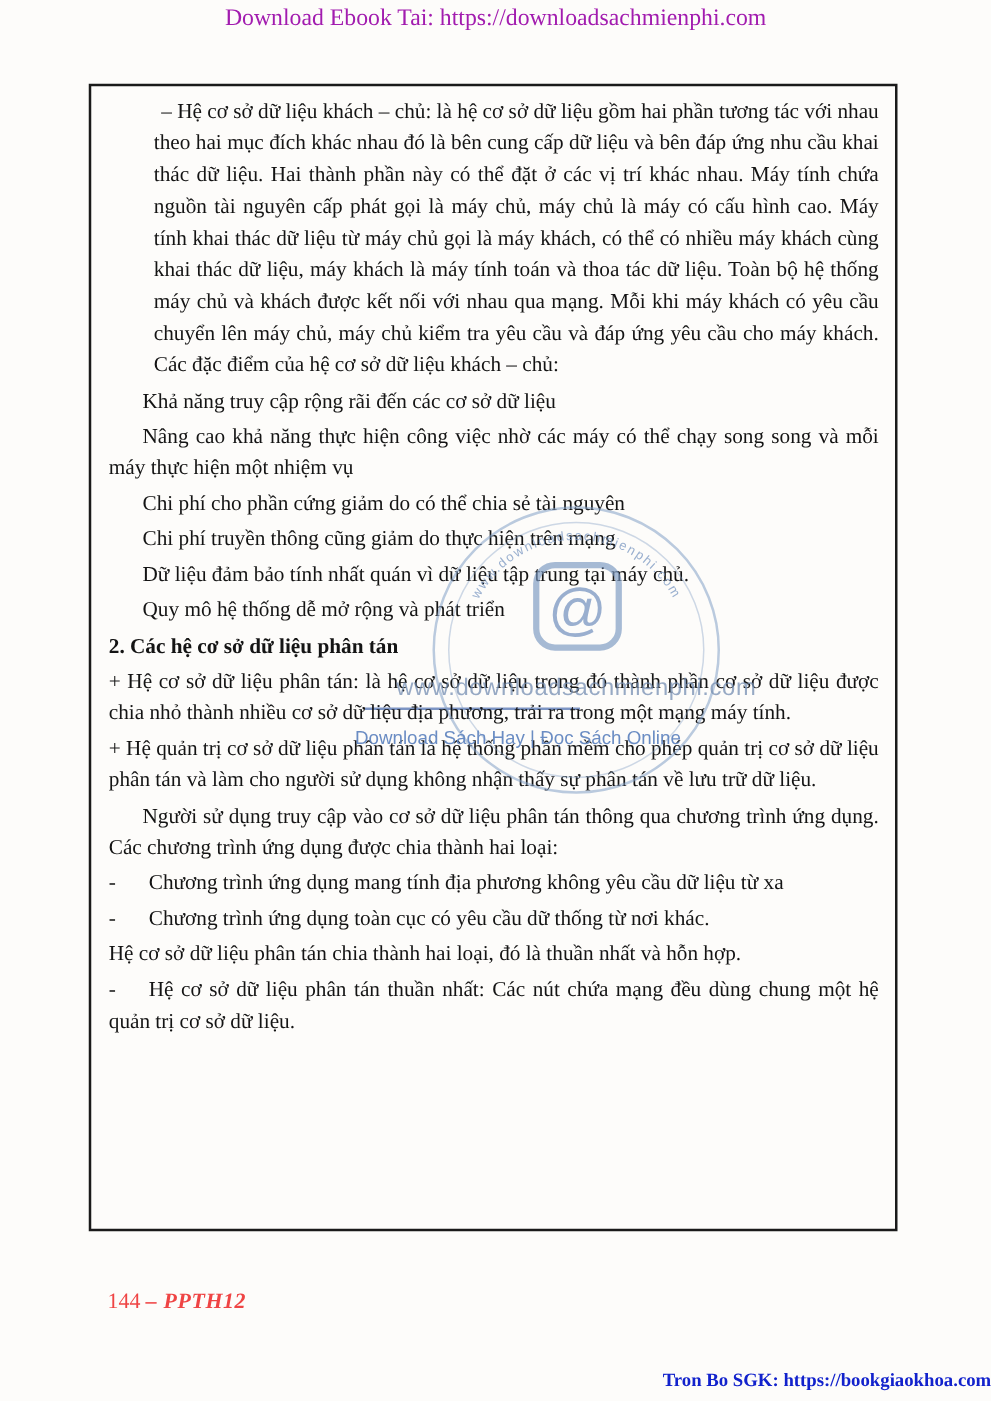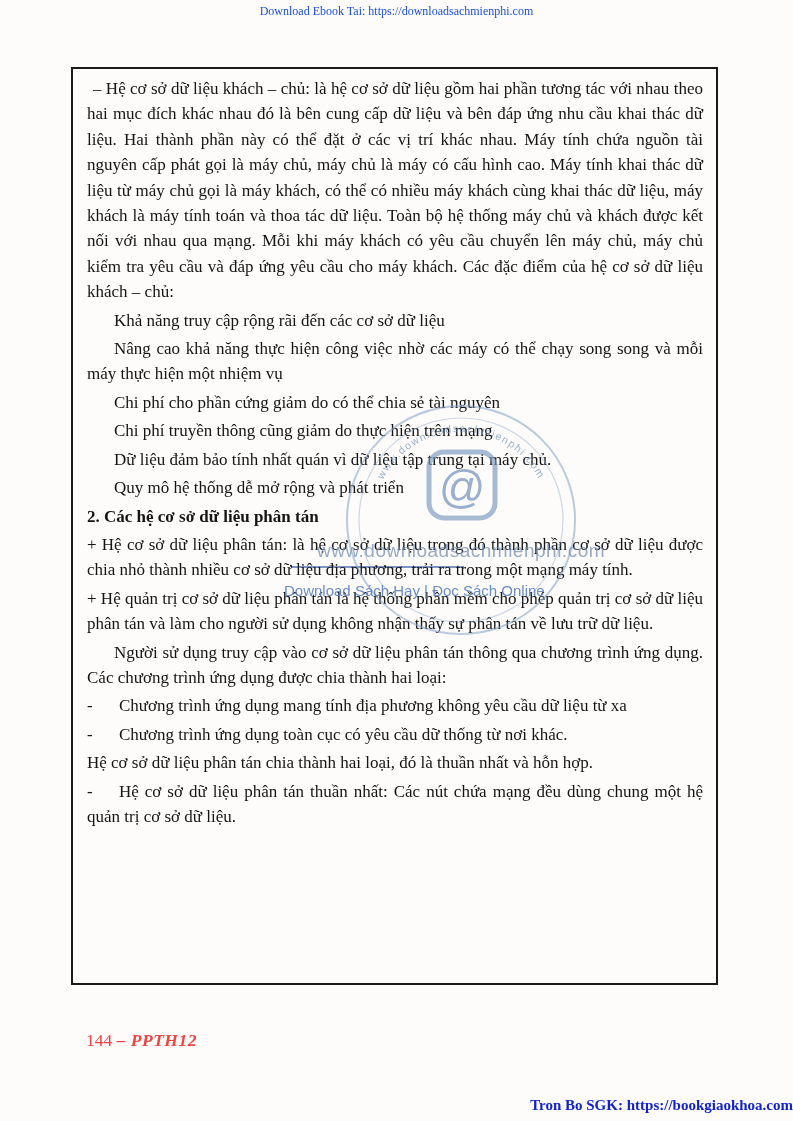--- a/index.html
+++ b/index.html
@@ -4,32 +4,32 @@
 <style>
   * { margin:0; padding:0; box-sizing:border-box; }
   html,body { width:793px; height:1121px; }
   body { background:#efeeea; font-family:"Liberation Serif", serif; }
   .page {
     position:relative; width:793px; height:1121px;
     background:#fdfcfa; overflow:hidden;
   }
   .top-banner {
     position:absolute; top:4px; left:0; width:100%;
-    text-align:center; color:#1d4ed8; font-size:12px;
+    text-align:center; color:#a21caf; font-size:19px;
   }
   .content-box {
     position:absolute; left:71px; top:67px; width:647px; height:918px;
     border:2px solid #1a1a1a; padding:7px 13px 0 14px;
     overflow:hidden; z-index:1; background:transparent;
   }
   .blk {
     font-size:17px; line-height:25.4px; text-align:justify;
     color:#141414; margin-bottom:3px;
   }
-  .b-first  { text-indent:6px; }
+  .b-first  { text-indent:6px;margin-left:36px; }
   .b-item   { text-indent:27px; }
   .b-ind    { text-indent:27px; }
   .b-heading{ font-weight:bold; margin-top:2px; text-align:left; }
   .b-dash .marker { display:inline-block; width:32px; }
   .wm-underline { border-bottom:2px solid rgba(92,122,182,0.8); padding-bottom:12px; }
 
   .watermark {
     position:absolute; left:0; top:0; width:793px; height:1121px;
     pointer-events:none; z-index:2;
   }

